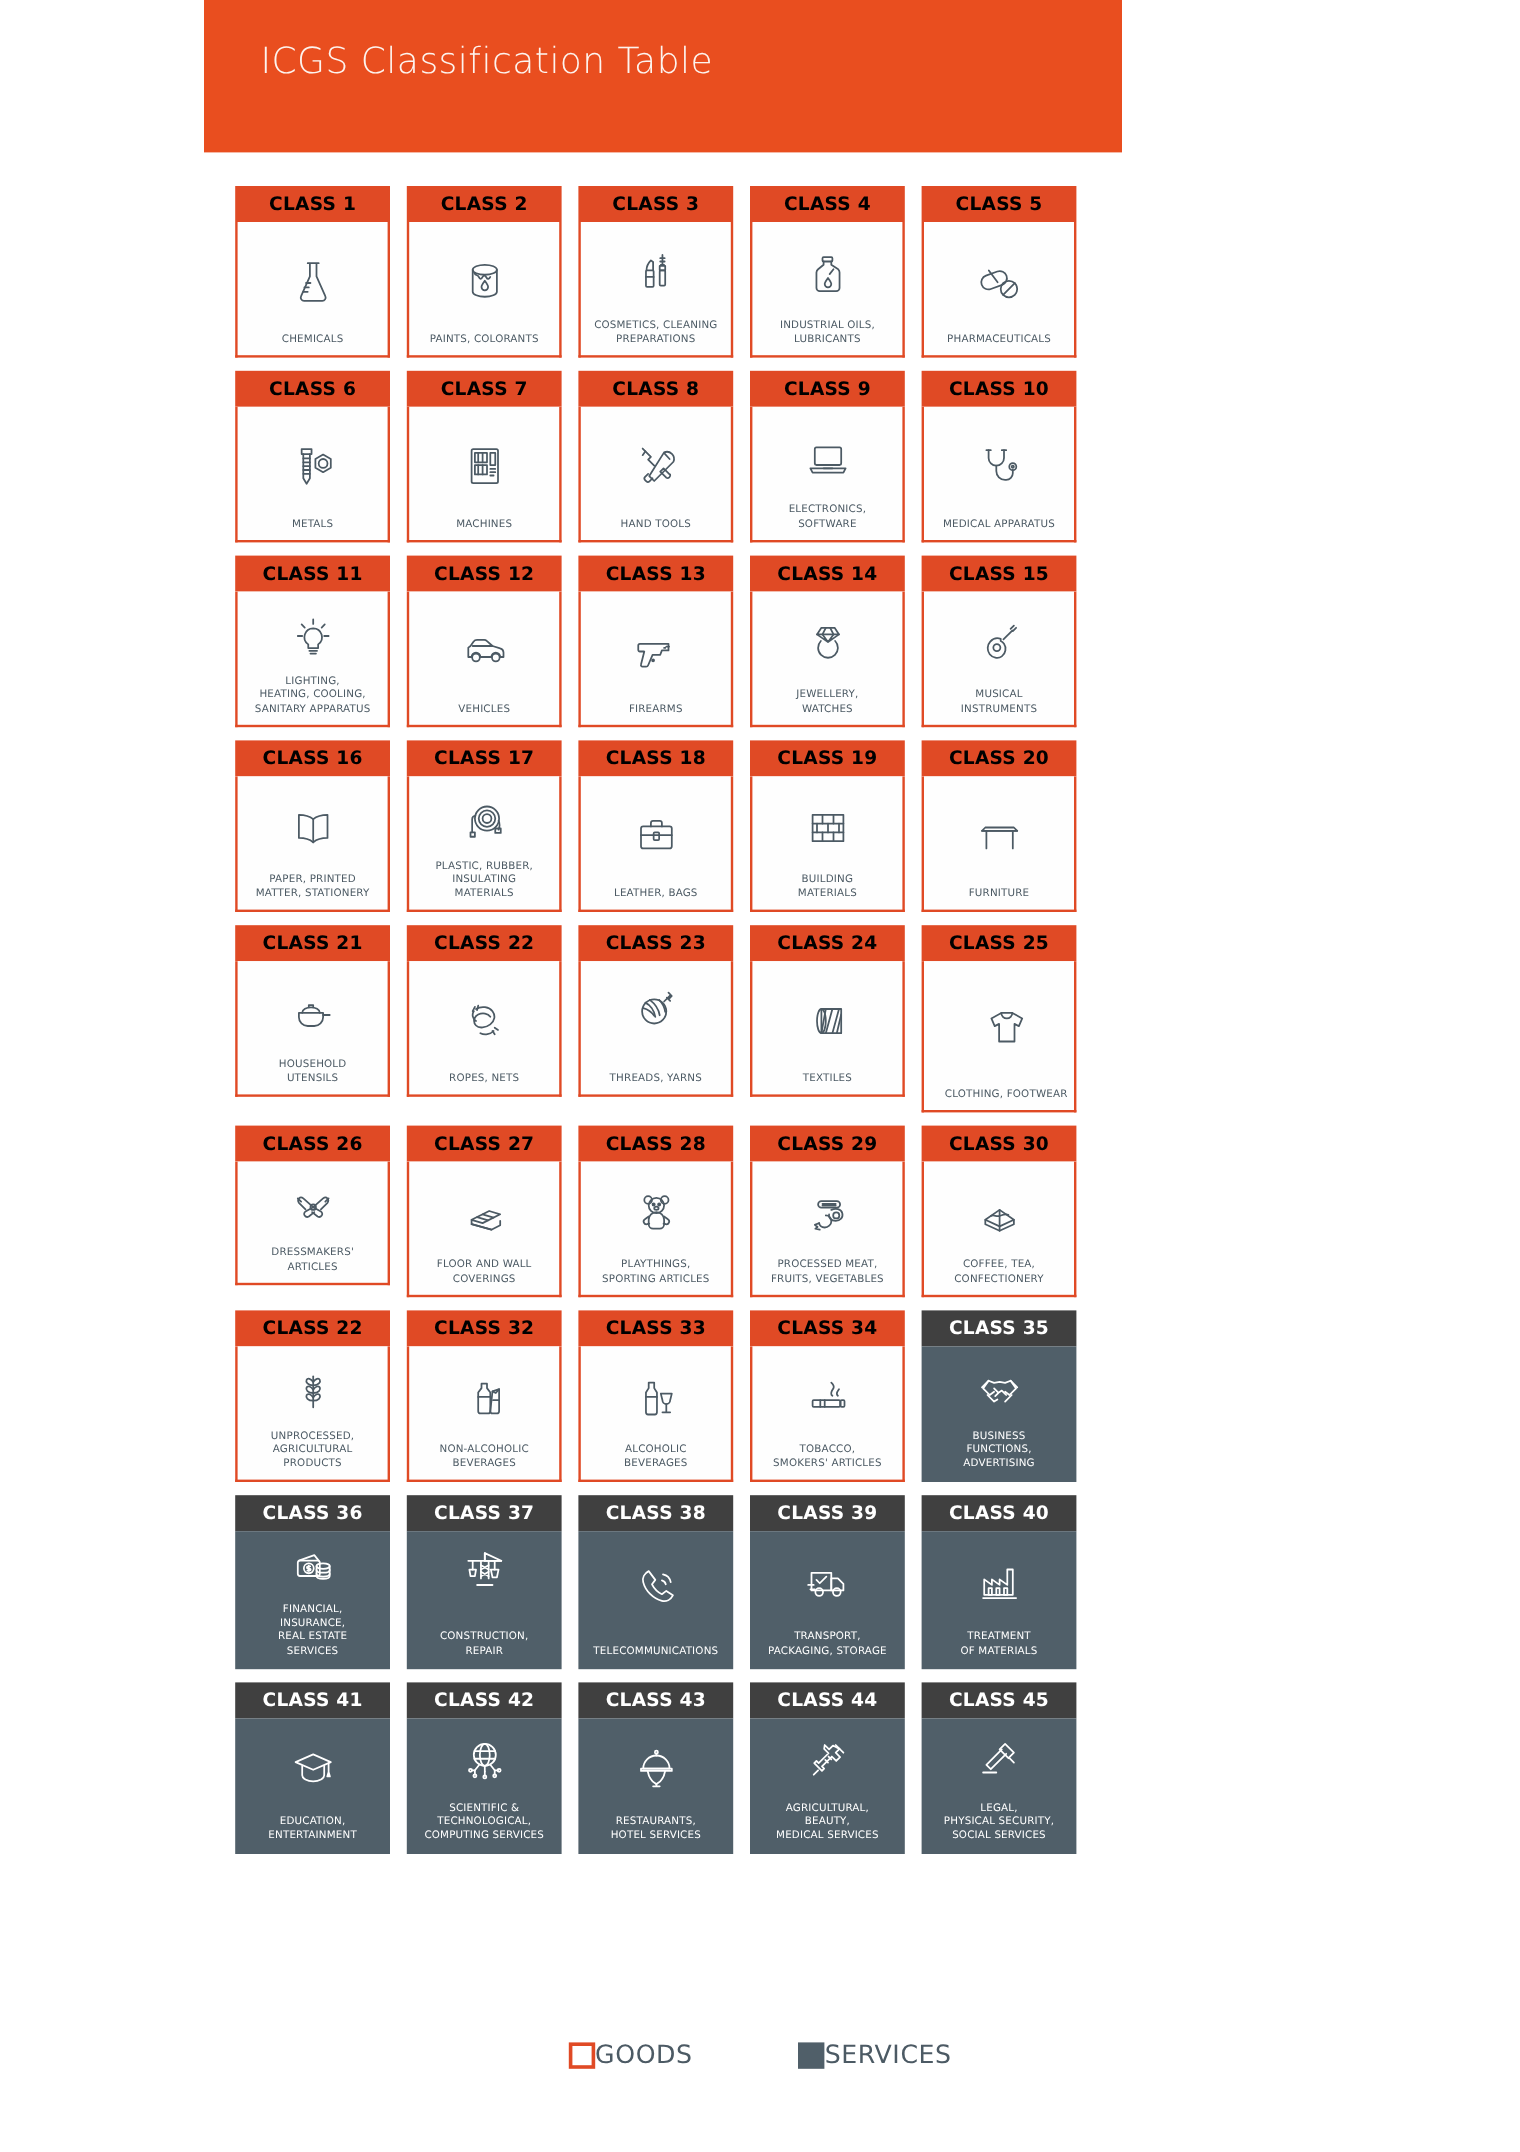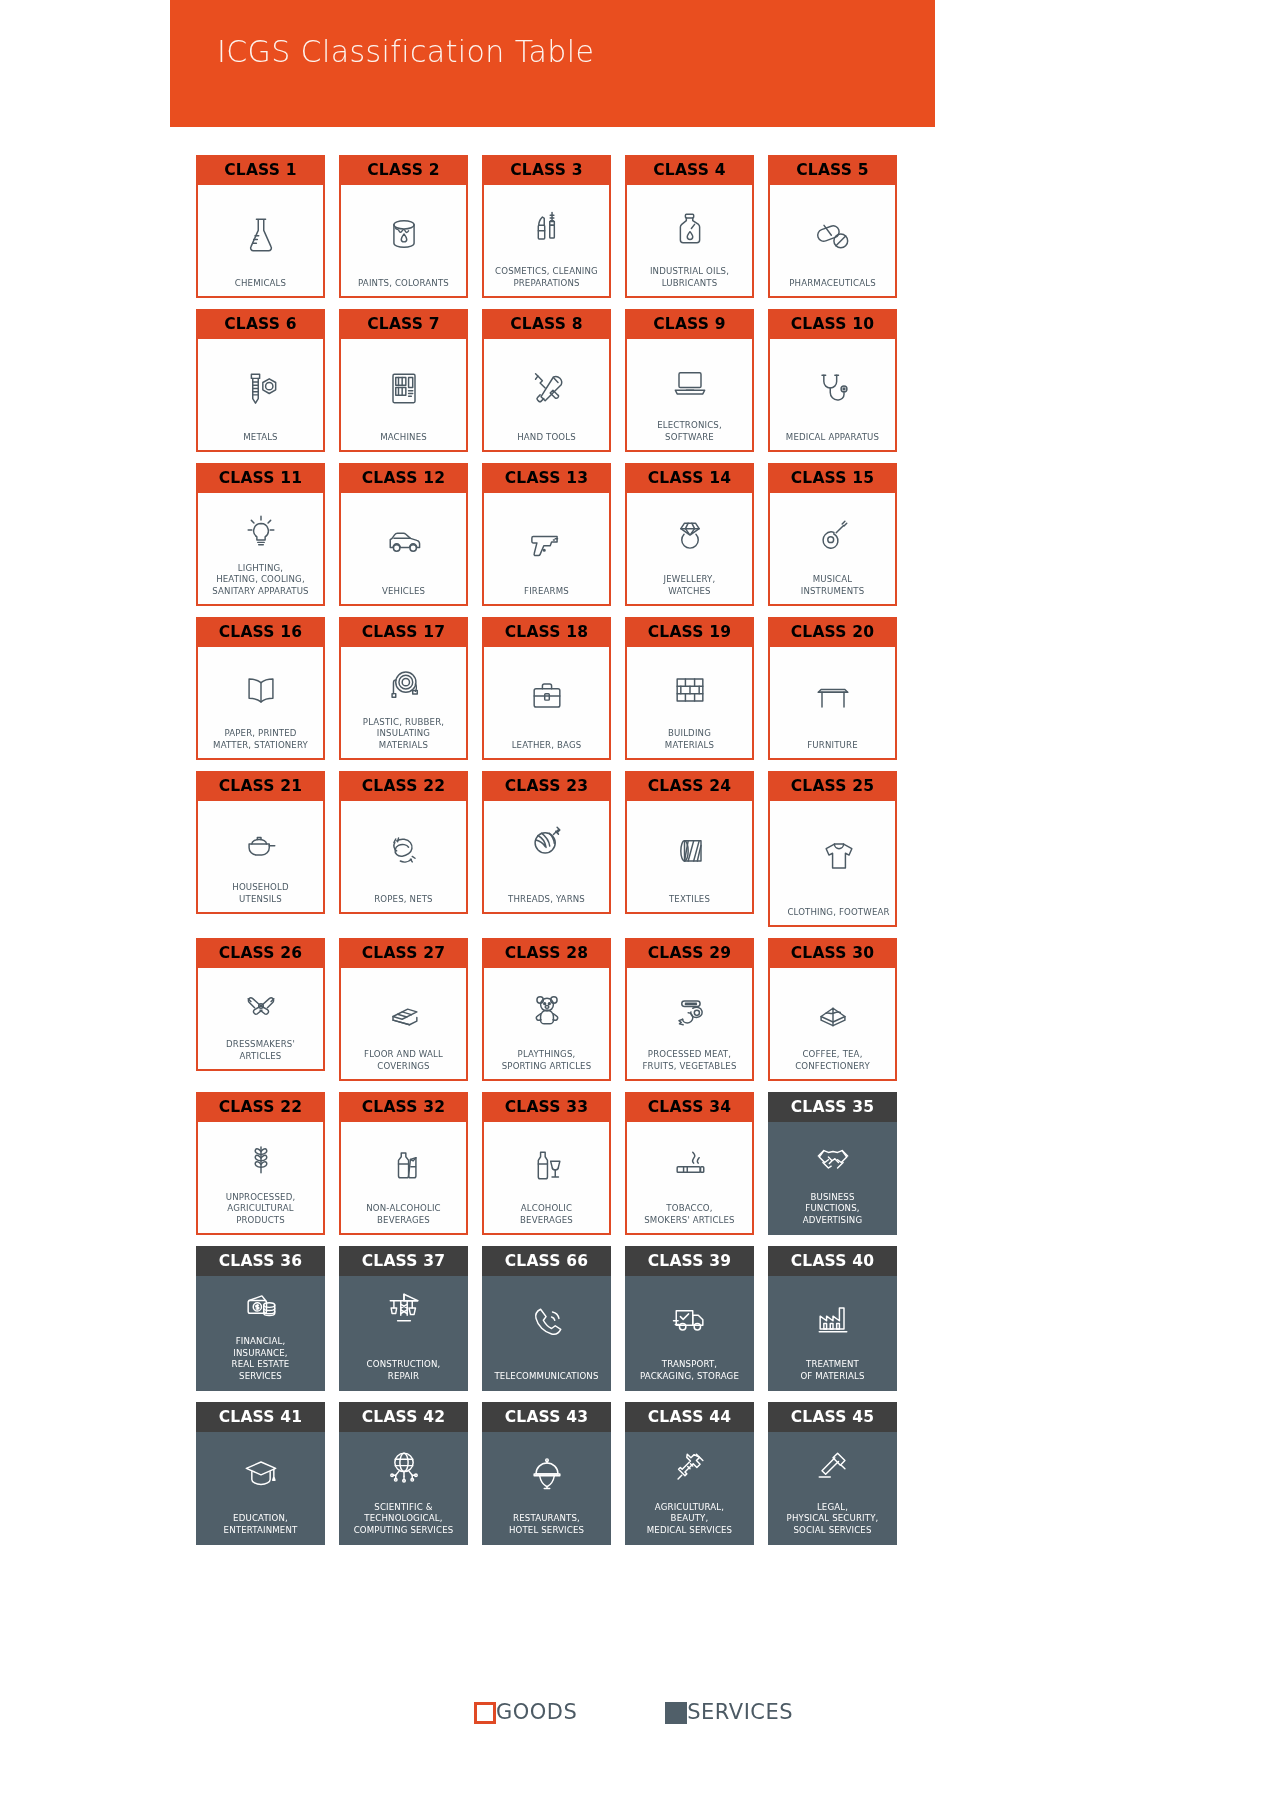--- a/index.html
+++ b/index.html
@@ -712,21 +712,21 @@
               <path d="M10 24h6l-1 6h-4z"></path>
               <path d="M33 16v8"></path>
               <path d="M29.5 24h7l-1.5 7h-4z"></path>
             </svg>
           </div>
           <div class="card-caption">CONSTRUCTION,
 REPAIR</div>
         </div>
       </div>
       <div class="card services">
-        <div class="card-head">CLASS 66</div>
+        <div class="card-head">CLASS 38</div>
         <div class="card-body" style="height: 115px;">
           <div class="icon">
             <svg viewBox="0 0 48 48" width="44" height="44">
               <path d="M17 9c-4 2-6 6-5 10 2 8 9 15 17 17 4 1 8-1 10-5l-6-4-4 3c-4-2-7-5-9-9l3-4z"></path>
               <path d="M30 12a9 9 0 0 1 7 7M29 17.5a5 5 0 0 1 3.5 3.5"></path>
             </svg>
           </div>
           <div class="card-caption">TELECOMMUNICATIONS</div>
         </div>
       </div>

